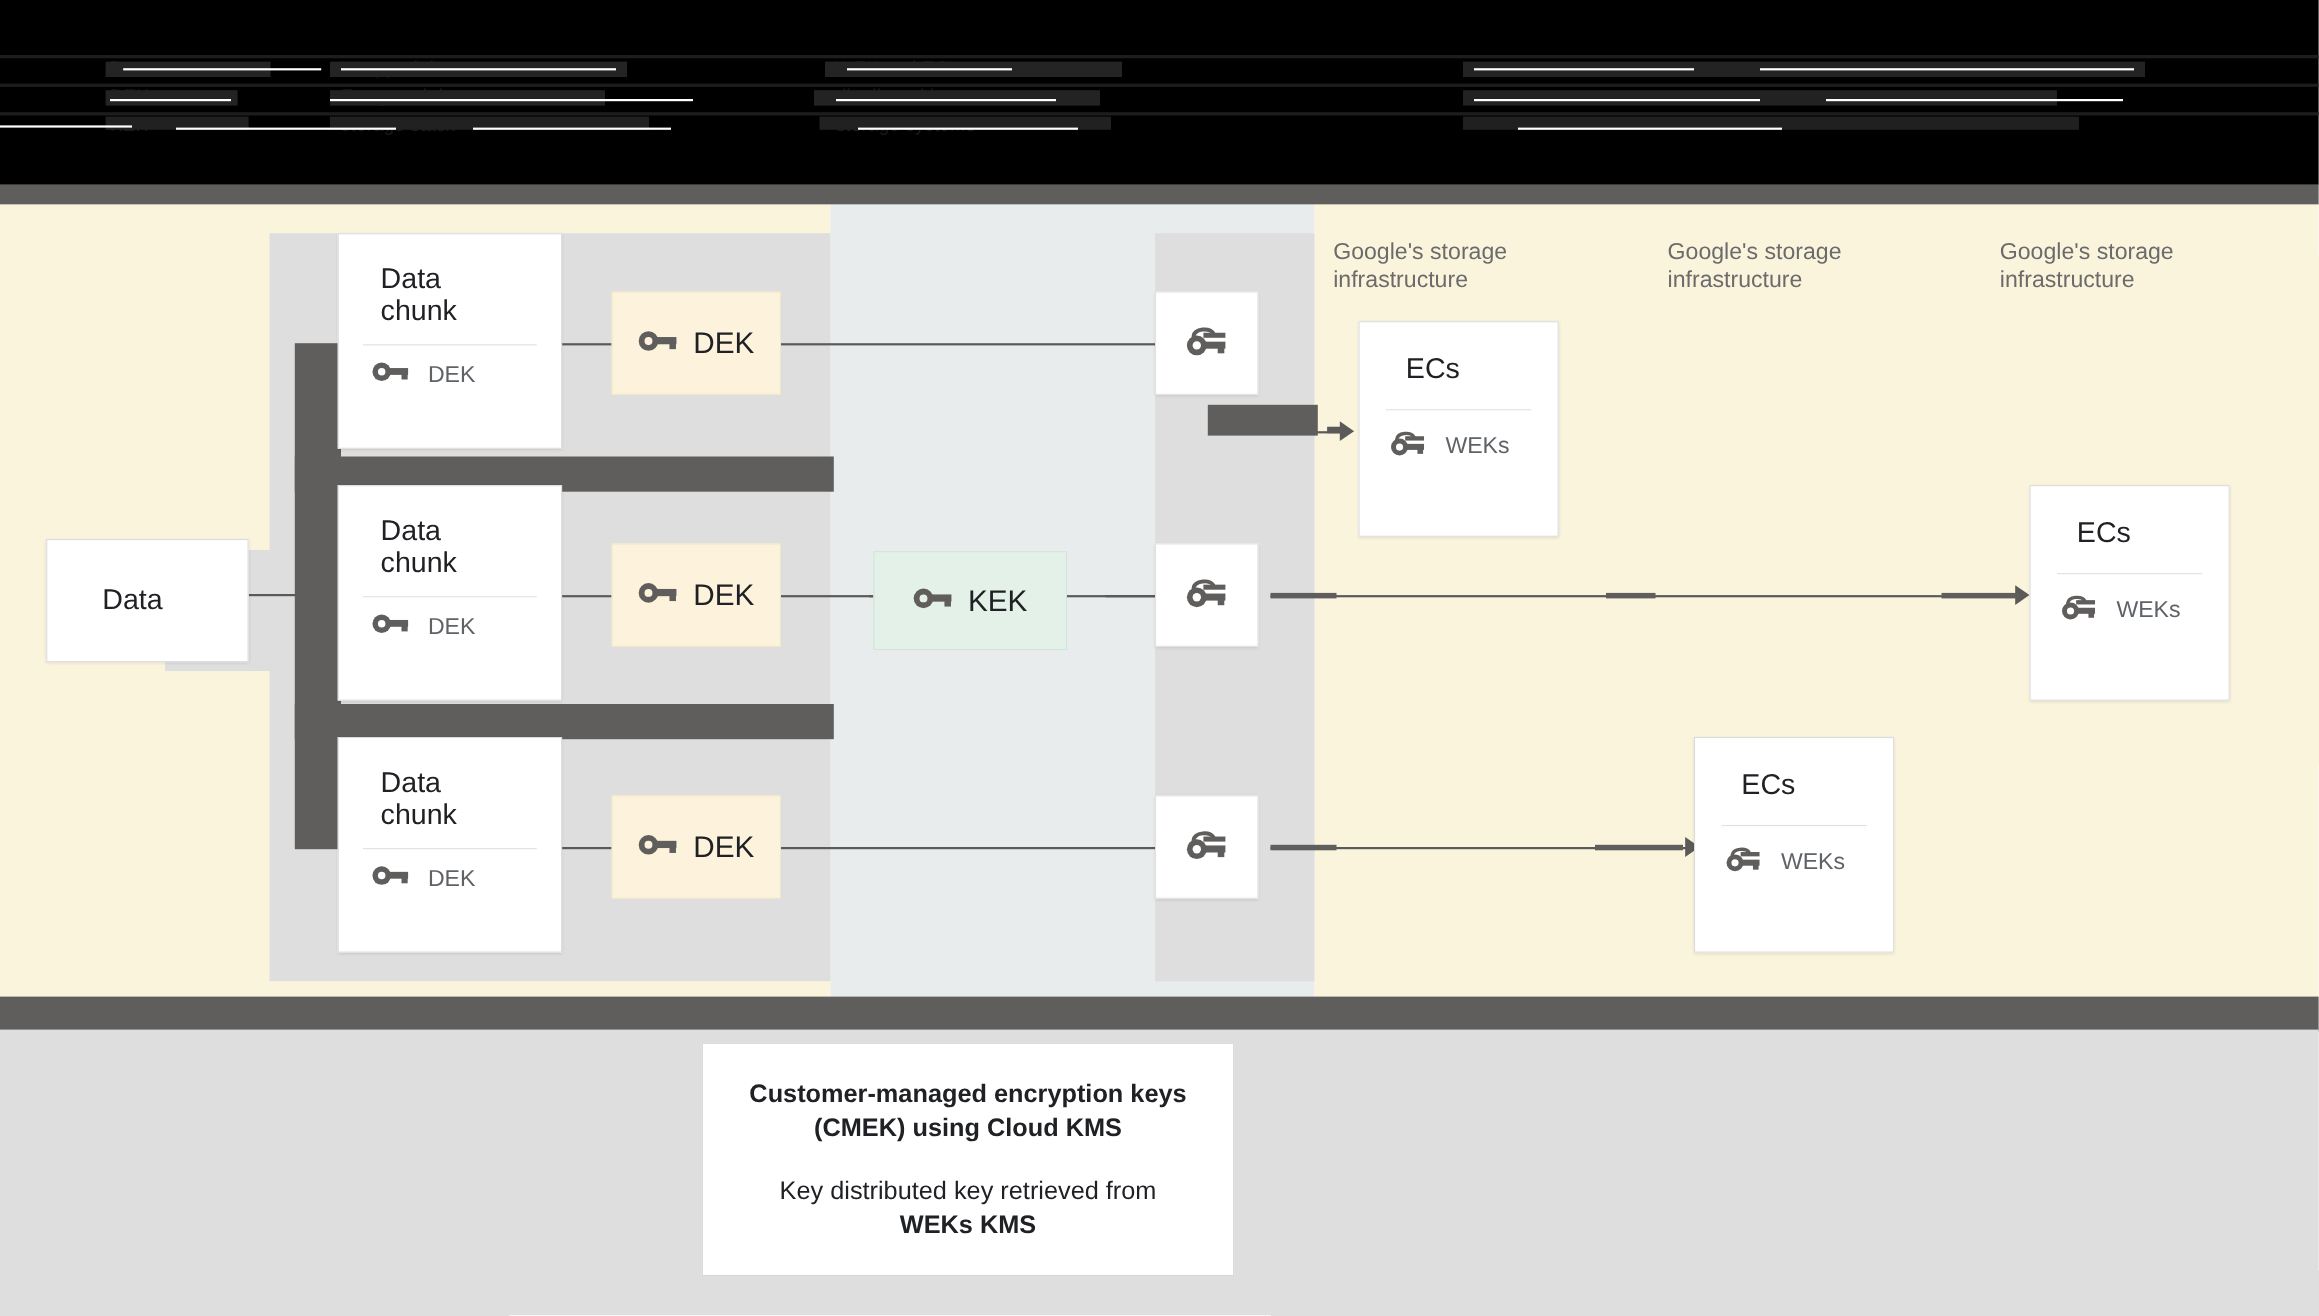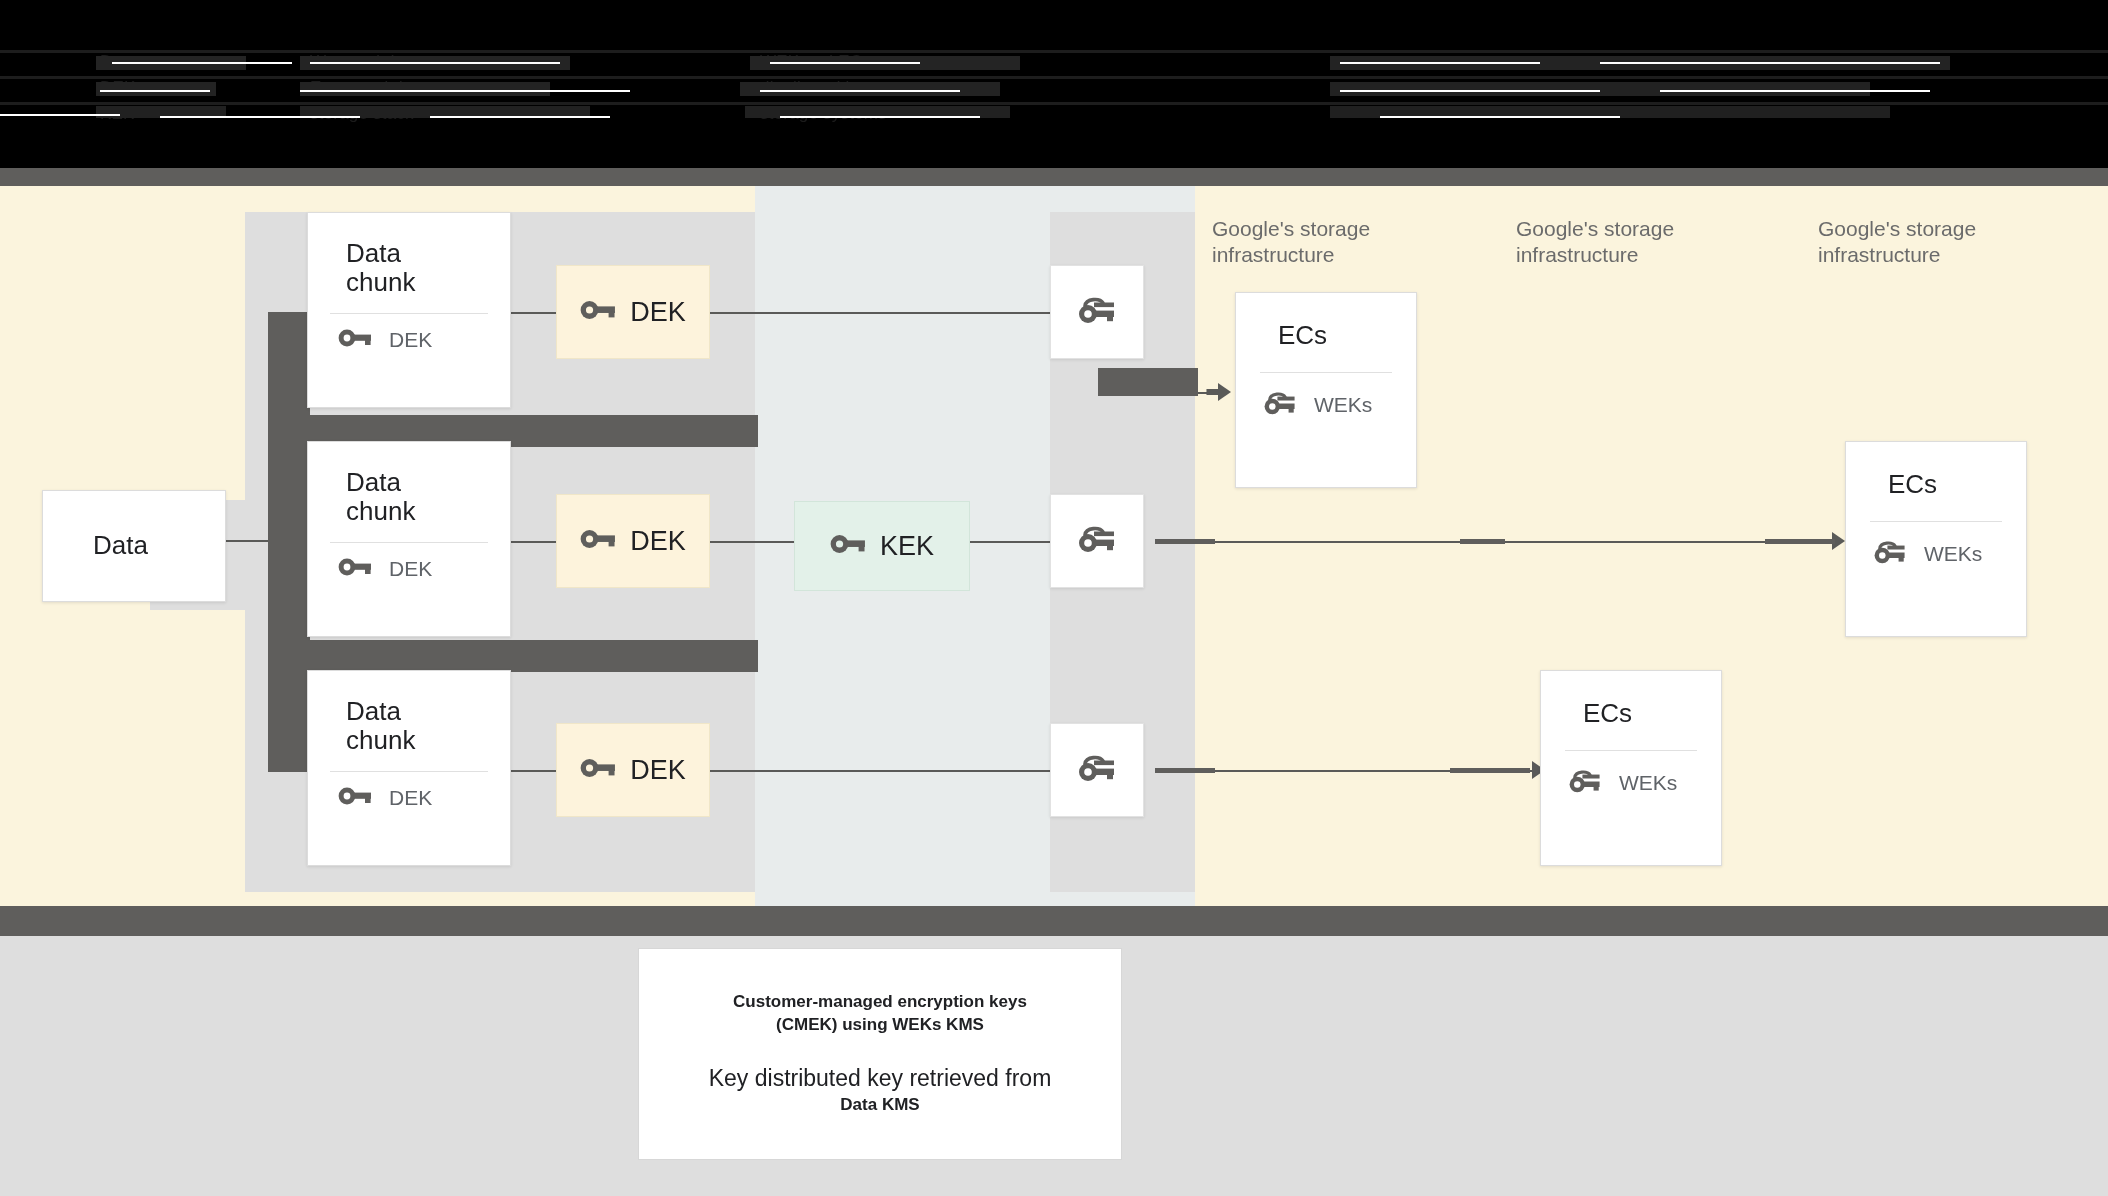--- a/index.html
+++ b/index.html
@@ -117,21 +117,21 @@
   .bottomwrap {
     position:absolute; left:0; top:936px; width:2108px; height:260px;
     background:#dedede;
   }
   .caption {
     position:absolute; left:638px; top:948px; width:484px; height:212px;
     background:#ffffff; border:1px solid #d7d7d7;
     display:flex; flex-direction:column; align-items:center;
     justify-content:center; text-align:center; padding: 0 26px;
   }
-  .cap-strong { font-size: 17px; font-weight: bold; color:#202124; line-height:1.34; }
+  .cap-strong { font-size: 23px; font-weight: bold; color:#202124; line-height:1.34; }
   .cap-normal { font-size: 23px; font-weight: normal; color:#202124; line-height:1.34; }
   .cap-gap { height: 26px; }
 </style>
 </head>
 <body>
 
 <div id="root">
 
   <div class="topband">
 
@@ -452,19 +452,19 @@
       </span>
       <span class="card-sub">WEKs</span>
     </div>
   </div>
 
   <div class="graystrip" style="left:0; top:906px; width:2108px; height:32px;"></div>
   <div class="bottomwrap"></div>
 
   <div class="caption">
     <div class="cap-strong">Customer-managed encryption keys</div>
-    <div class="cap-strong">(CMEK) using WEKs KMS</div>
+    <div class="cap-strong">(CMEK) using Cloud KMS</div>
     <div class="cap-gap"></div>
     <div class="cap-normal">Key distributed key retrieved from</div>
-    <div class="cap-strong">Data KMS</div>
+    <div class="cap-strong">WEKs KMS</div>
   </div>
 
 </div>
 
 </body></html>

